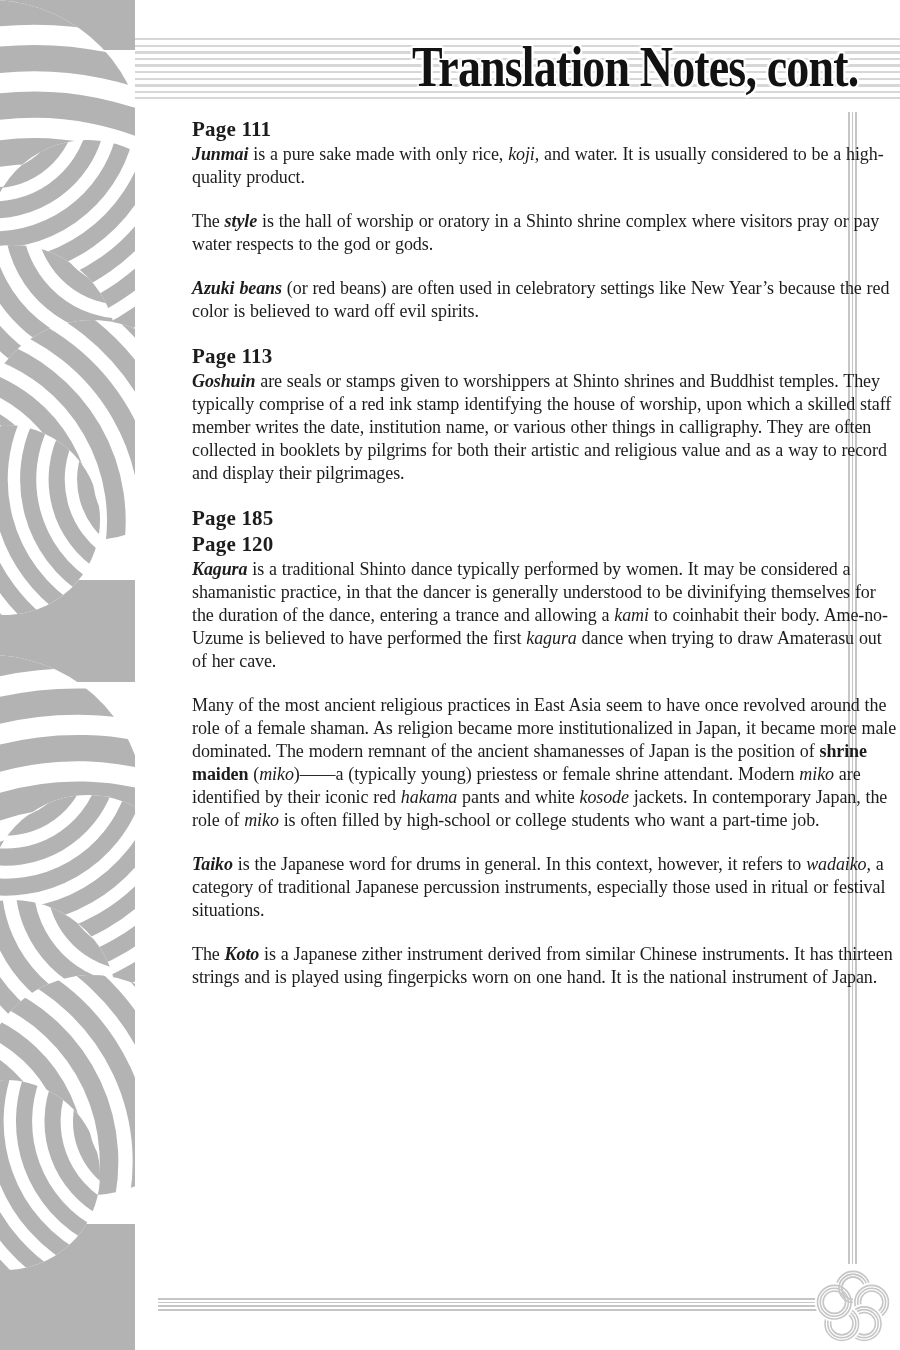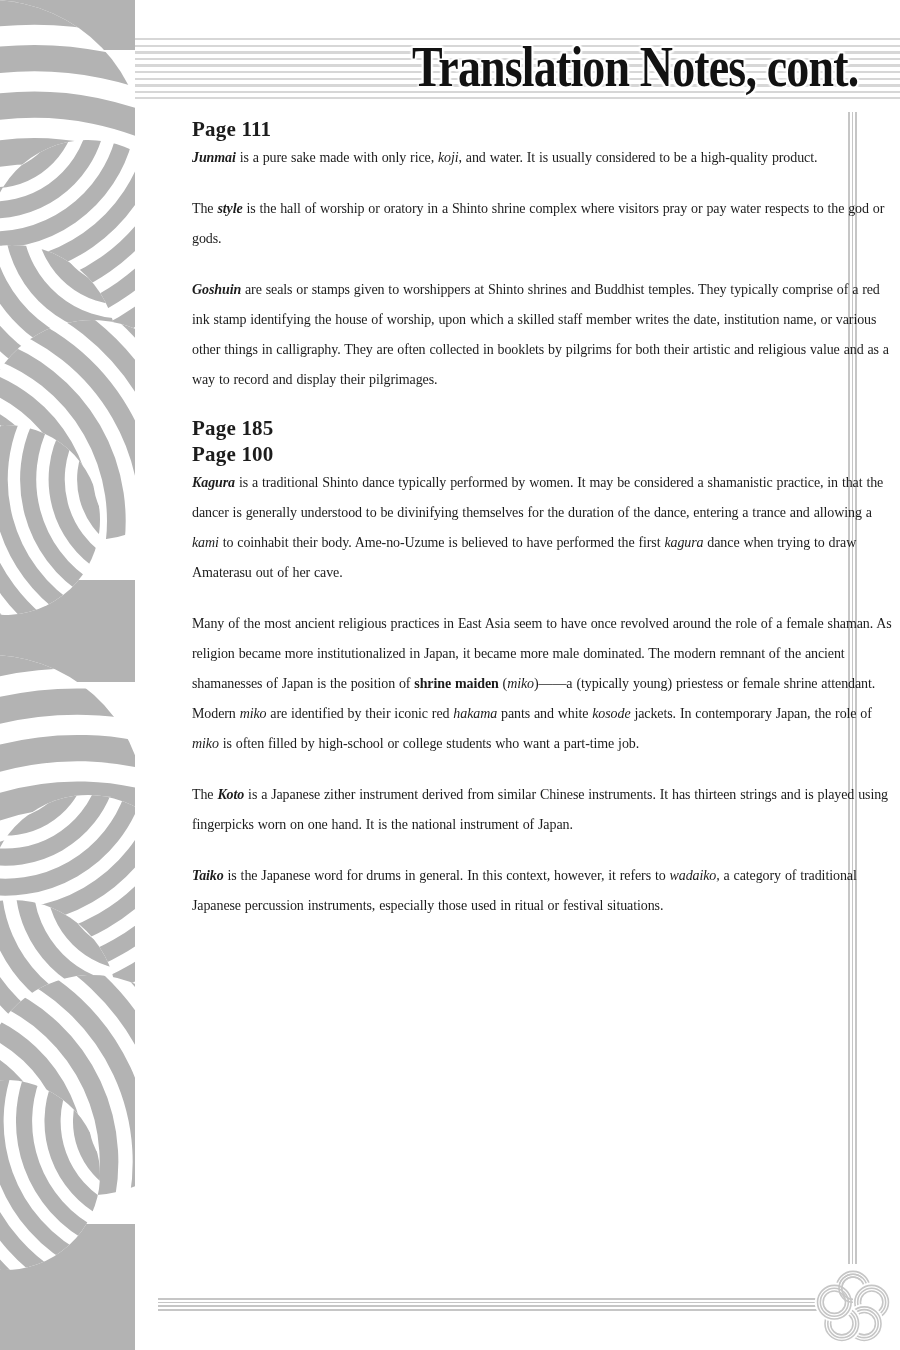--- a/index.html
+++ b/index.html
@@ -49,21 +49,21 @@
   }
   .knot-wrap{position:absolute;left:811px;top:1263px;width:84px;height:84px;}
   .ks{stroke:var(--rule-gray);fill:none;stroke-width:1.7px;}
   
   main.content{position:absolute;left:156px;top:117px;width:706px;margin-left:36px;}
   h2.section-heading{
     font-size:21px;font-weight:700;line-height:24px;margin:0 0 2px 0;
     letter-spacing:0.2px;
   }
   p.note-par{
-    font-size:14px;line-height:30px;margin:0 0 21px 0;letter-spacing:-0.1px;
+    font-size:18px;line-height:23px;margin:0 0 21px 0;letter-spacing:-0.1px;
     word-spacing:0.5px;
   }
   section.note-section{margin:0;}
   .bi{font-weight:700;font-style:italic;}
   .i{font-style:italic;}
   .b{font-weight:700;}
 </style>
 </head>
 <body>
 
@@ -159,46 +159,48 @@
       </g>
   </svg>
 </div>
 
 <main class="content" id="sections">
   <section class="note-section">
     <h2 class="section-heading">Page 111</h2>
     <div>
         <p class="note-par"><span class="bi">Junmai</span><span> is a pure sake made with only rice, </span><span class="i">koji</span><span>, and water. It is usually considered to be a high-quality product.</span></p>
         <p class="note-par"><span>The </span><span class="bi">style</span><span> is the hall of worship or oratory in a Shinto shrine complex where visitors pray or pay water respects to the god or gods.</span></p>
-      </div>
-  </section>
-
-  <section class="note-section">
+        <p class="note-par"><span class="bi">Azuki beans</span><span> (or red beans) are often used in celebratory settings like New Year’s because the red color is believed to ward off evil spirits.</span></p>
+      </div>
+  </section>
+
+  <section class="note-section">
+    <h2 class="section-heading">Page 113</h2>
     <div>
         <p class="note-par"><span class="bi">Goshuin</span><span> are seals or stamps given to worshippers at Shinto shrines and Buddhist temples. They typically comprise of a red ink stamp identifying the house of worship, upon which a skilled staff member writes the date, institution name, or various other things in calligraphy. They are often collected in booklets by pilgrims for both their artistic and religious value and as a way to record and display their pilgrimages.</span></p>
       </div>
   </section>
 
 
   <section class="note-section">
     <h2 class="section-heading">Page 185</h2>
   </section>
 
   <section class="note-section">
-    <h2 class="section-heading">Page 100</h2>
+    <h2 class="section-heading">Page 120</h2>
     <div>
         <p class="note-par"><span class="bi">Kagura</span><span> is a traditional Shinto dance typically performed by women. It may be considered a shamanistic practice, in that the dancer is generally understood to be divinifying themselves for the duration of the dance, entering a trance and allowing a </span><span class="i">kami</span><span> to coinhabit their body. Ame-no-Uzume is believed to have performed the first </span><span class="i">kagura</span><span> dance when trying to draw Amaterasu out of her cave.</span></p>
       </div>
   </section>
 
   <section class="note-section">
     <div>
         <p class="note-par"><span>Many of the most ancient religious practices in East Asia seem to have once revolved around the role of a female shaman. As religion became more institutionalized in Japan, it became more male dominated. The modern remnant of the ancient shamanesses of Japan is the position of </span><span class="b">shrine maiden</span><span> (</span><span class="i">miko</span><span>)——a (typically young) priestess or female shrine attendant. Modern </span><span class="i">miko</span><span> are identified by their iconic red </span><span class="i">hakama</span><span> pants and white </span><span class="i">kosode</span><span> jackets. In contemporary Japan, the role of </span><span class="i">miko</span><span> is often filled by high-school or college students who want a part-time job.</span></p>
       </div>
   </section>
 
   <section class="note-section">
     <div>
+        <p class="note-par"><span class="bi">Taiko</span><span> is the Japanese word for drums in general. In this context, however, it refers to </span><span class="i">wadaiko,</span><span> a category of traditional Japanese percussion instruments, especially those used in ritual or festival situations.</span></p>
         <p class="note-par"><span>The </span><span class="bi">Koto</span><span> is a Japanese zither instrument derived from similar Chinese instruments. It has thirteen strings and is played using fingerpicks worn on one hand. It is the national instrument of Japan.</span></p>
-        <p class="note-par"><span class="bi">Taiko</span><span> is the Japanese word for drums in general. In this context, however, it refers to </span><span class="i">wadaiko,</span><span> a category of traditional Japanese percussion instruments, especially those used in ritual or festival situations.</span></p>
       </div>
   </section>
 </main>
 
 </body></html>

